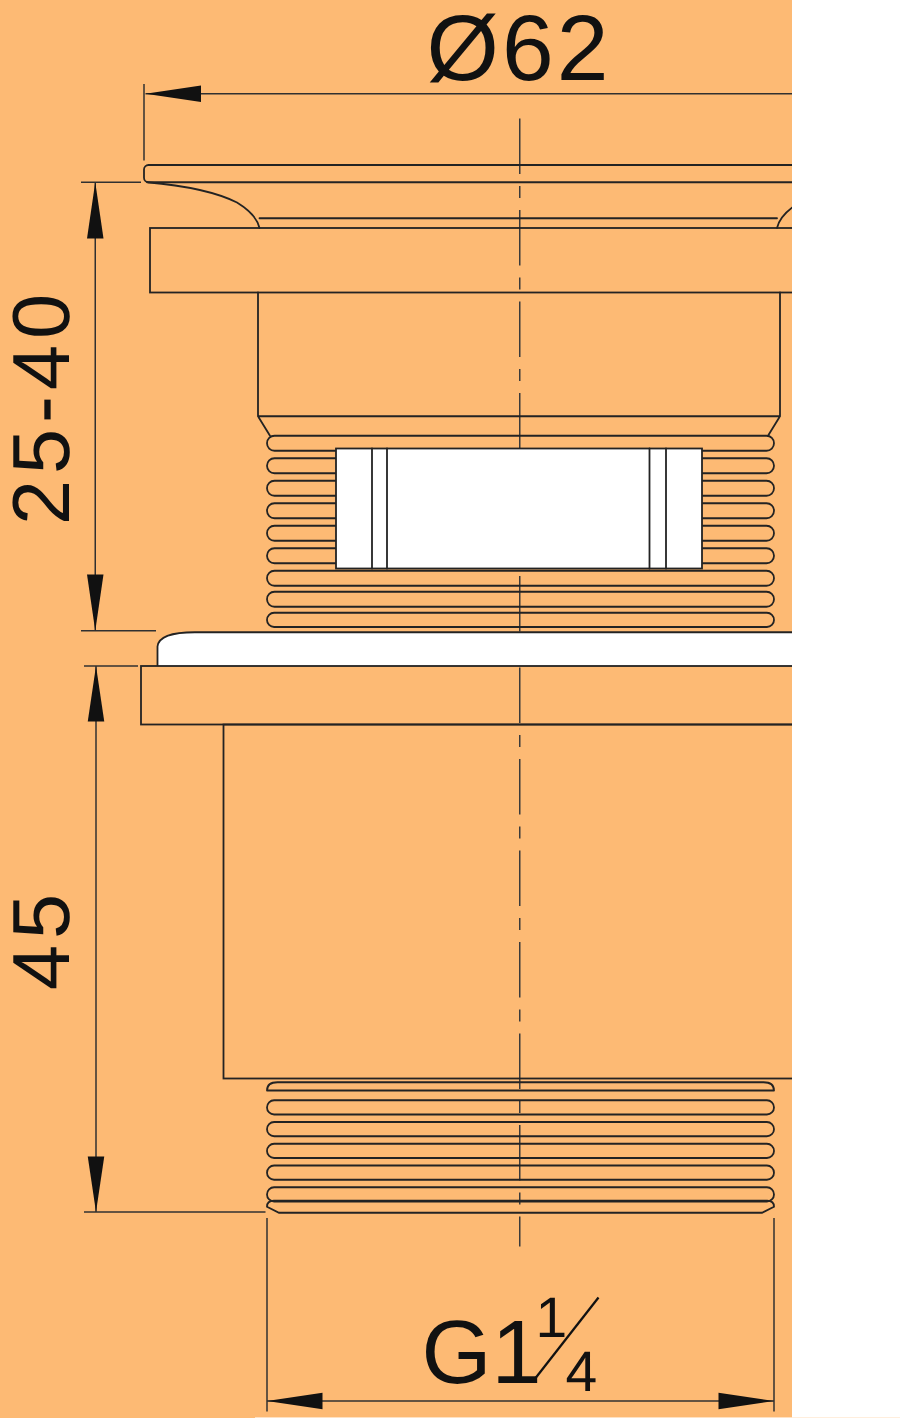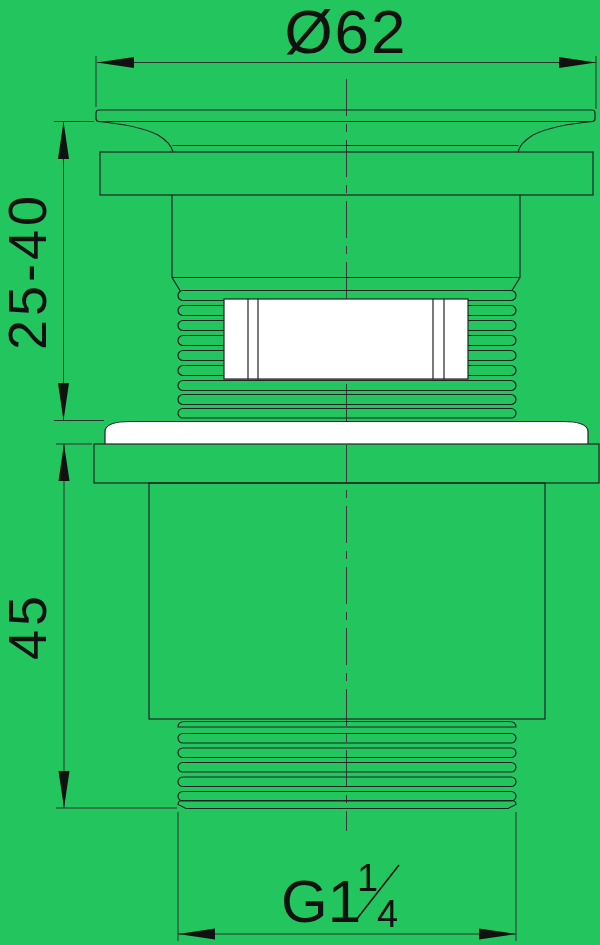--- a/index.html
+++ b/index.html
@@ -2,23 +2,23 @@
 <html><head>
 <meta charset="utf-8">
 <style>
   html, body {
     margin: 0;
     padding: 0;
     background: #ffffff;
   }
   .sheet {
     position: relative;
-    width: 600px;
+    width: 528px;
     height: 945px;
-    background: #22c55e;
+    background: #fdba74;
     overflow: hidden;
     font-family: "Liberation Sans", sans-serif;
   }
   svg { display: block; }
   .part {
     fill: none;
     stroke: #232323;
     stroke-width: 1.2;
     stroke-linecap: round;
   }

